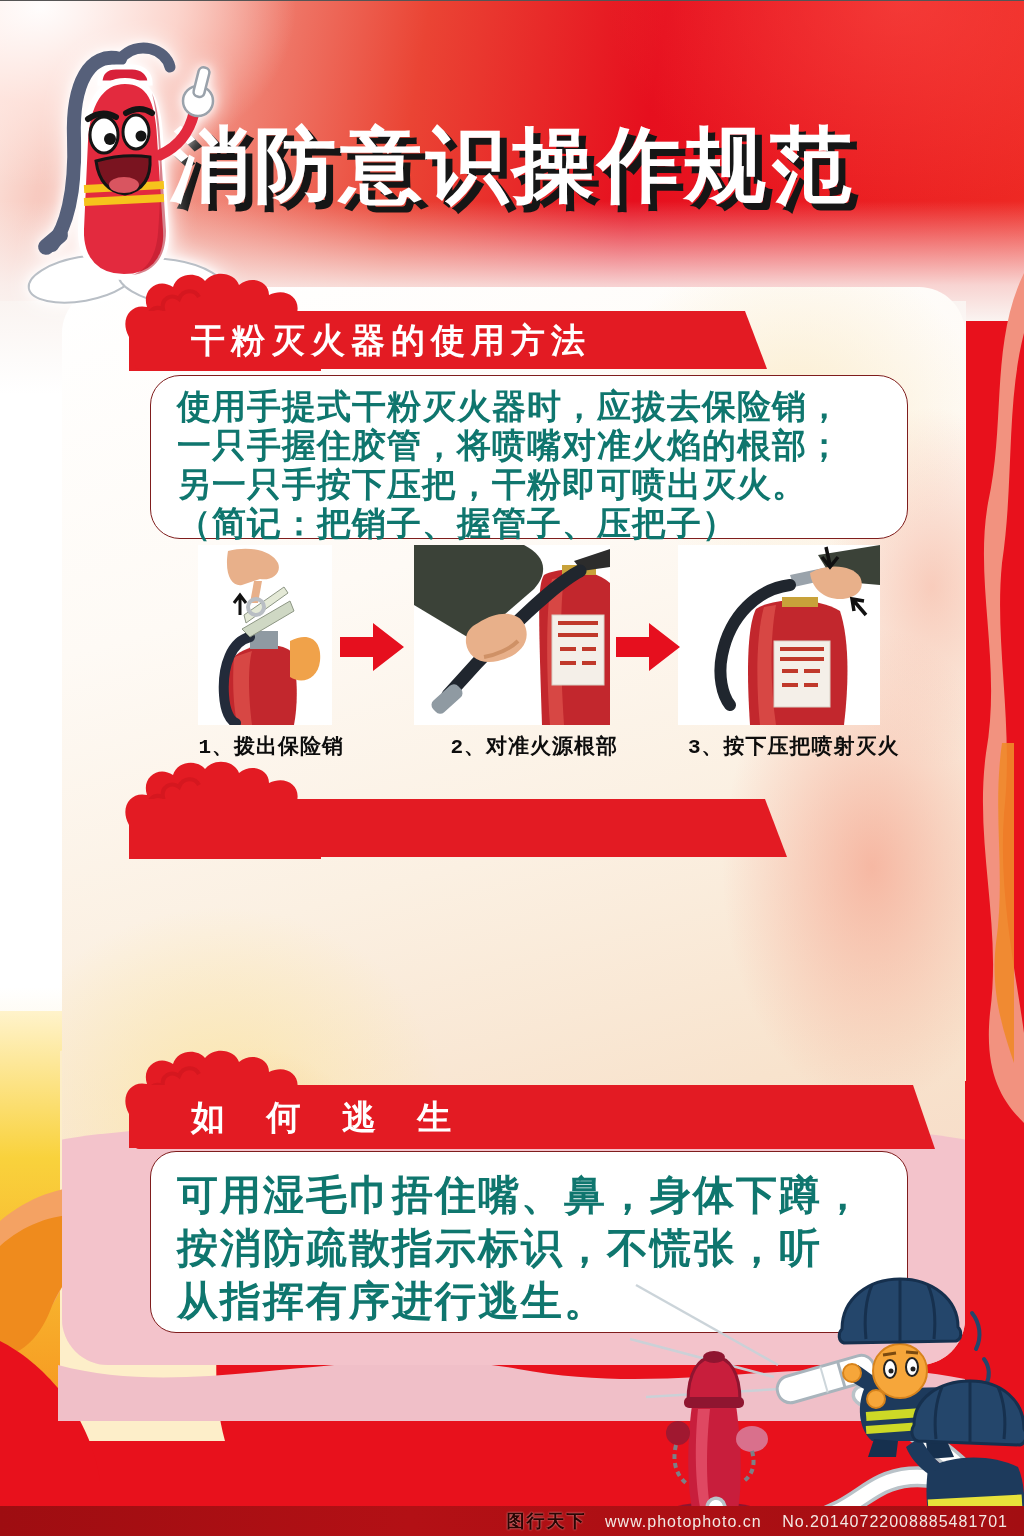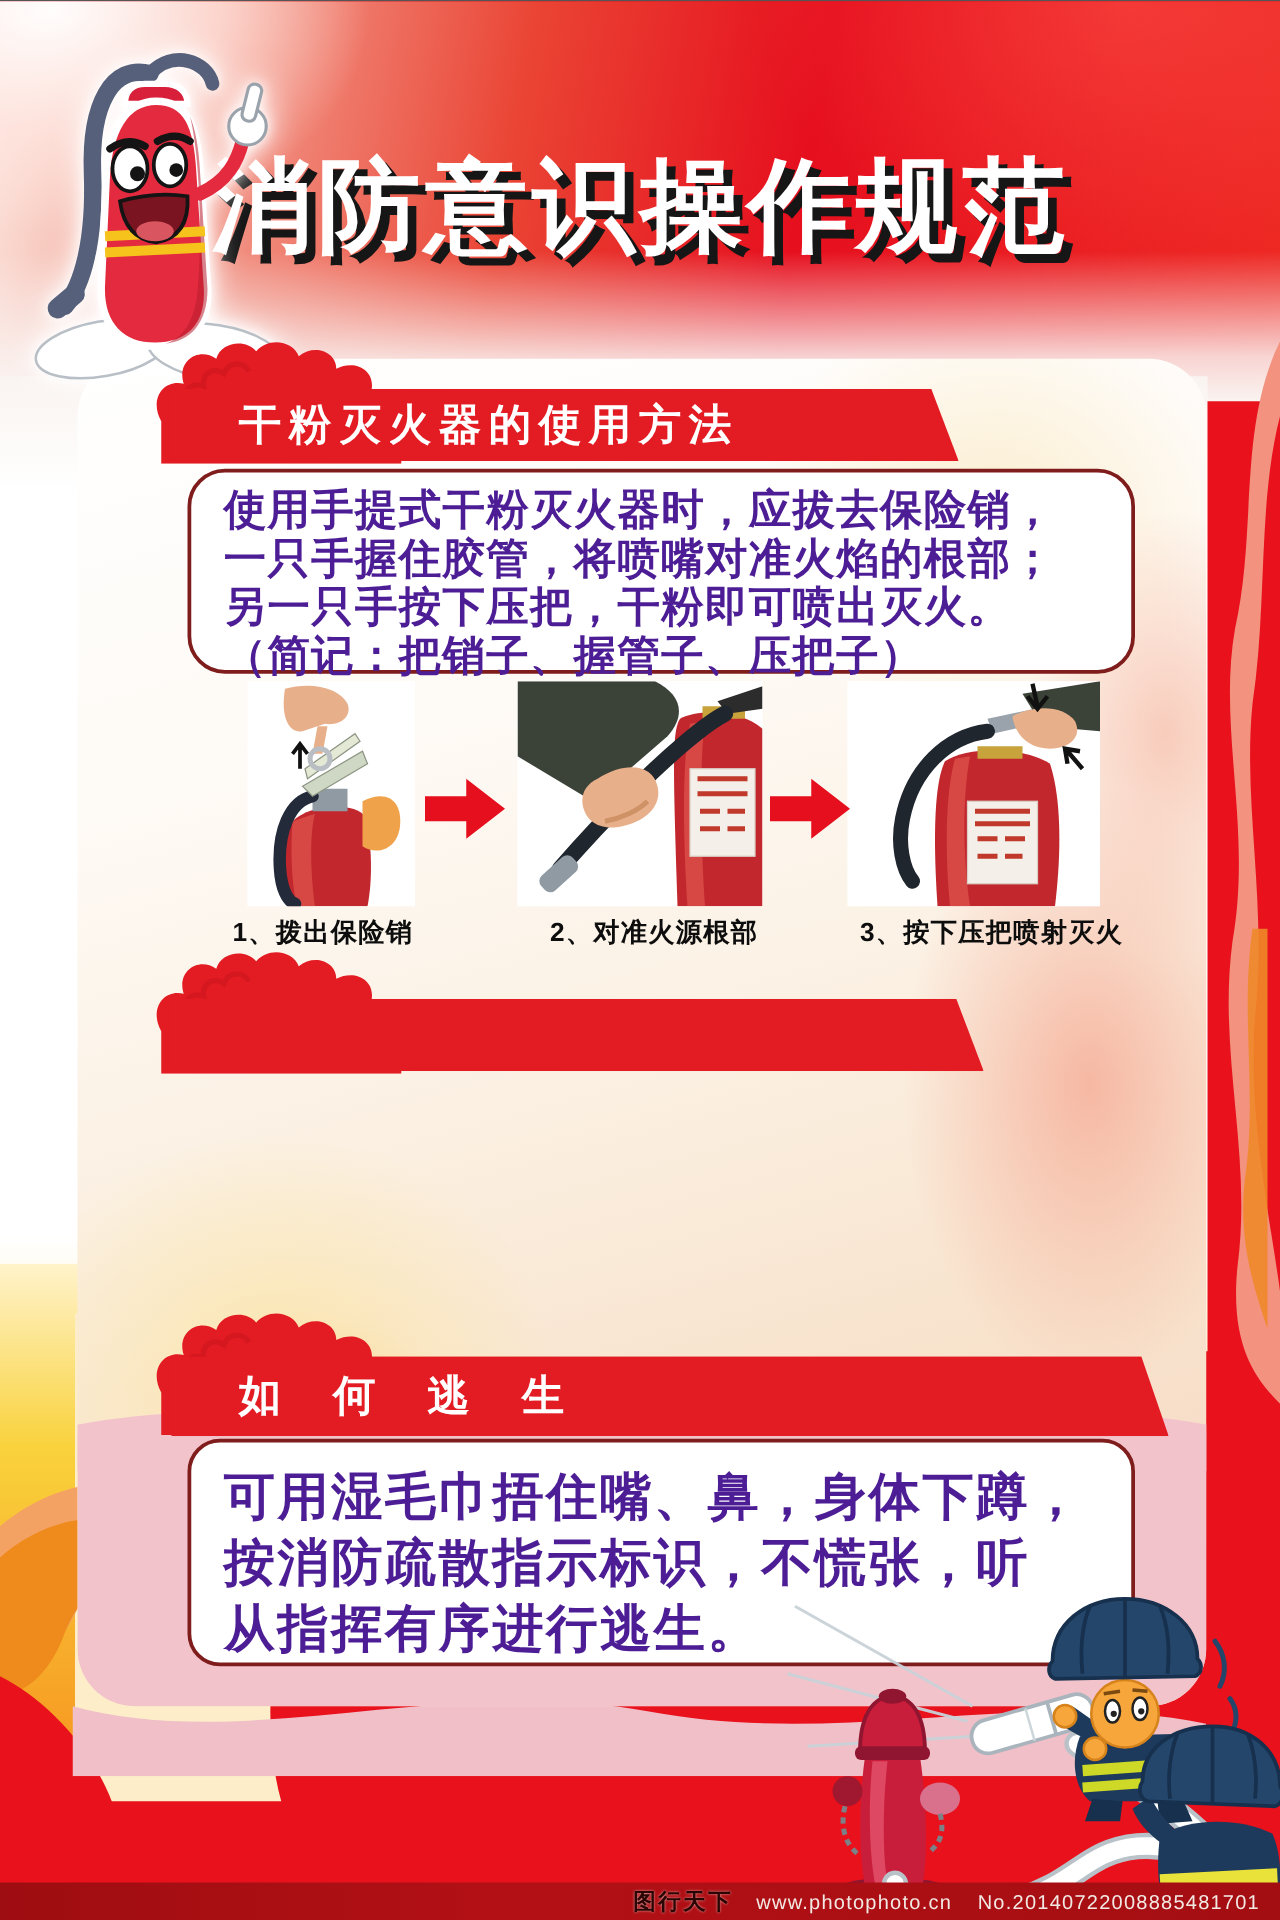--- a/index.html
+++ b/index.html
@@ -56,40 +56,40 @@
     border-radius:4px 0 0 4px;
   }
   .banner-flame{position:absolute;left:-16px;top:-38px;}
   .banner-label{
     position:absolute;left:56px;top:0;line-height:58px;color:#fff;
     font-size:34px;font-weight:800;letter-spacing:6px;white-space:nowrap;z-index:1;
   }
   .banner3 .banner-label{letter-spacing:16px;}
   
   .textbox{
-    position:absolute;z-index:3;background:#ffffff;border:3px solid #7f1d1d;
-    border-radius:30px;box-sizing:border-box;color:#4c1d95;
+    position:absolute;z-index:3;background:#ffffff;border:1px solid #7f1d1d;
+    border-radius:30px;box-sizing:border-box;color:#0f766e;
   }
   .textbox .line{white-space:nowrap;font-weight:700;}
   .box1{left:150px;top:374px;width:758px;height:164px;padding:11px 14px 0 26px;font-size:34px;}
   .box1 .line{line-height:39px;letter-spacing:1px;}
   .box2{left:150px;top:860px;width:758px;height:158px;padding:10px 14px 0 18px;font-size:34px;}
   .box2 .line{line-height:38px;letter-spacing:1px;}
   .box3{left:150px;top:1150px;width:758px;height:182px;padding:17px 14px 4px 26px;font-size:41px;border-radius:26px;}
   .box3 .line{line-height:53px;letter-spacing:2px;}
   
   .step-photo{position:absolute;top:544px;height:180px;background:#fff;z-index:3;}
   .photo1{left:198px;width:134px;}
   .photo2{left:414px;width:196px;}
   .photo3{left:678px;width:202px;}
   .step-arrow{position:absolute;top:620px;z-index:3;}
   .arrow1{left:340px;} .arrow2{left:616px;}
   .step-caption{
     position:absolute;top:731px;z-index:3;color:#0d0d0d;
-    font-size:21px;font-weight:800;text-align:left;white-space:nowrap;letter-spacing:1px;
+    font-size:21px;font-weight:800;text-align:right;white-space:nowrap;letter-spacing:1px;font-family:Liberation Mono, monospace;
   }
   .cap1{left:186px;width:158px;} .cap2{left:440px;width:178px;} .cap3{left:688px;width:196px;}
   
   .mascot{position:absolute;left:20px;top:32px;z-index:3;}
   .mascot svg{filter:drop-shadow(0 0 5px #fff) drop-shadow(0 0 12px rgba(255,255,255,.95));}
   .firefighters{position:absolute;left:628px;top:1268px;z-index:4;}
   
   .watermark{
     position:absolute;left:0;bottom:0;width:100%;height:31px;z-index:5;
     background:linear-gradient(90deg,#9e0d11 0%,#b31015 40%,#a30e12 100%);

